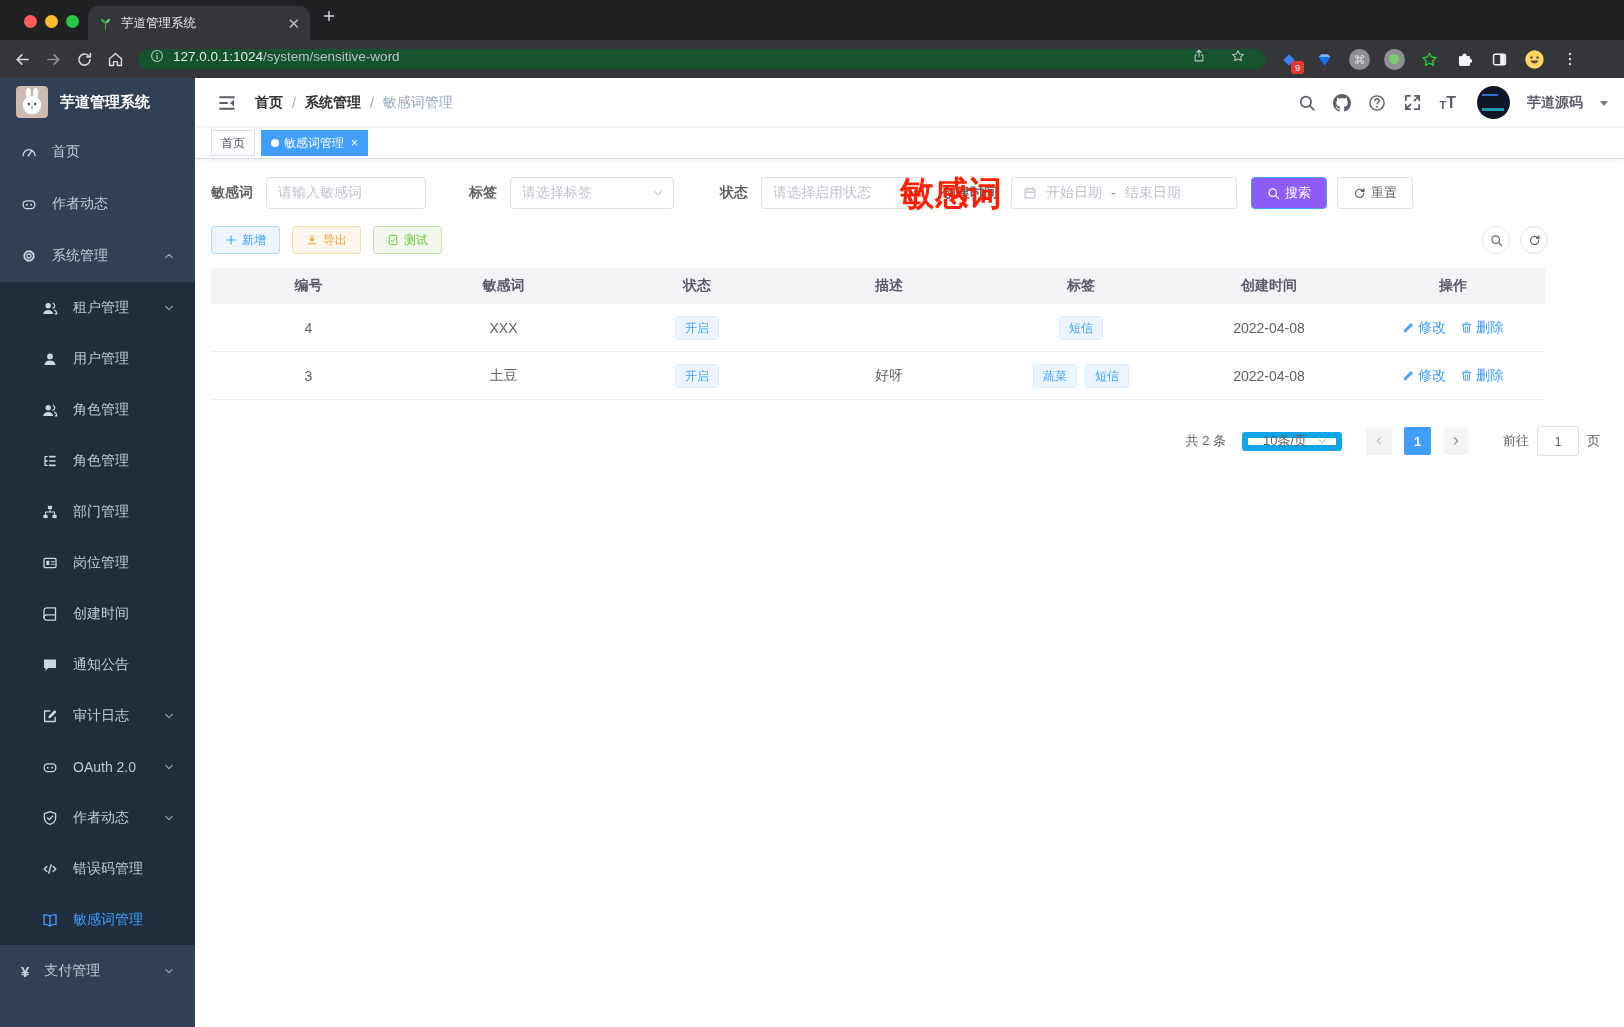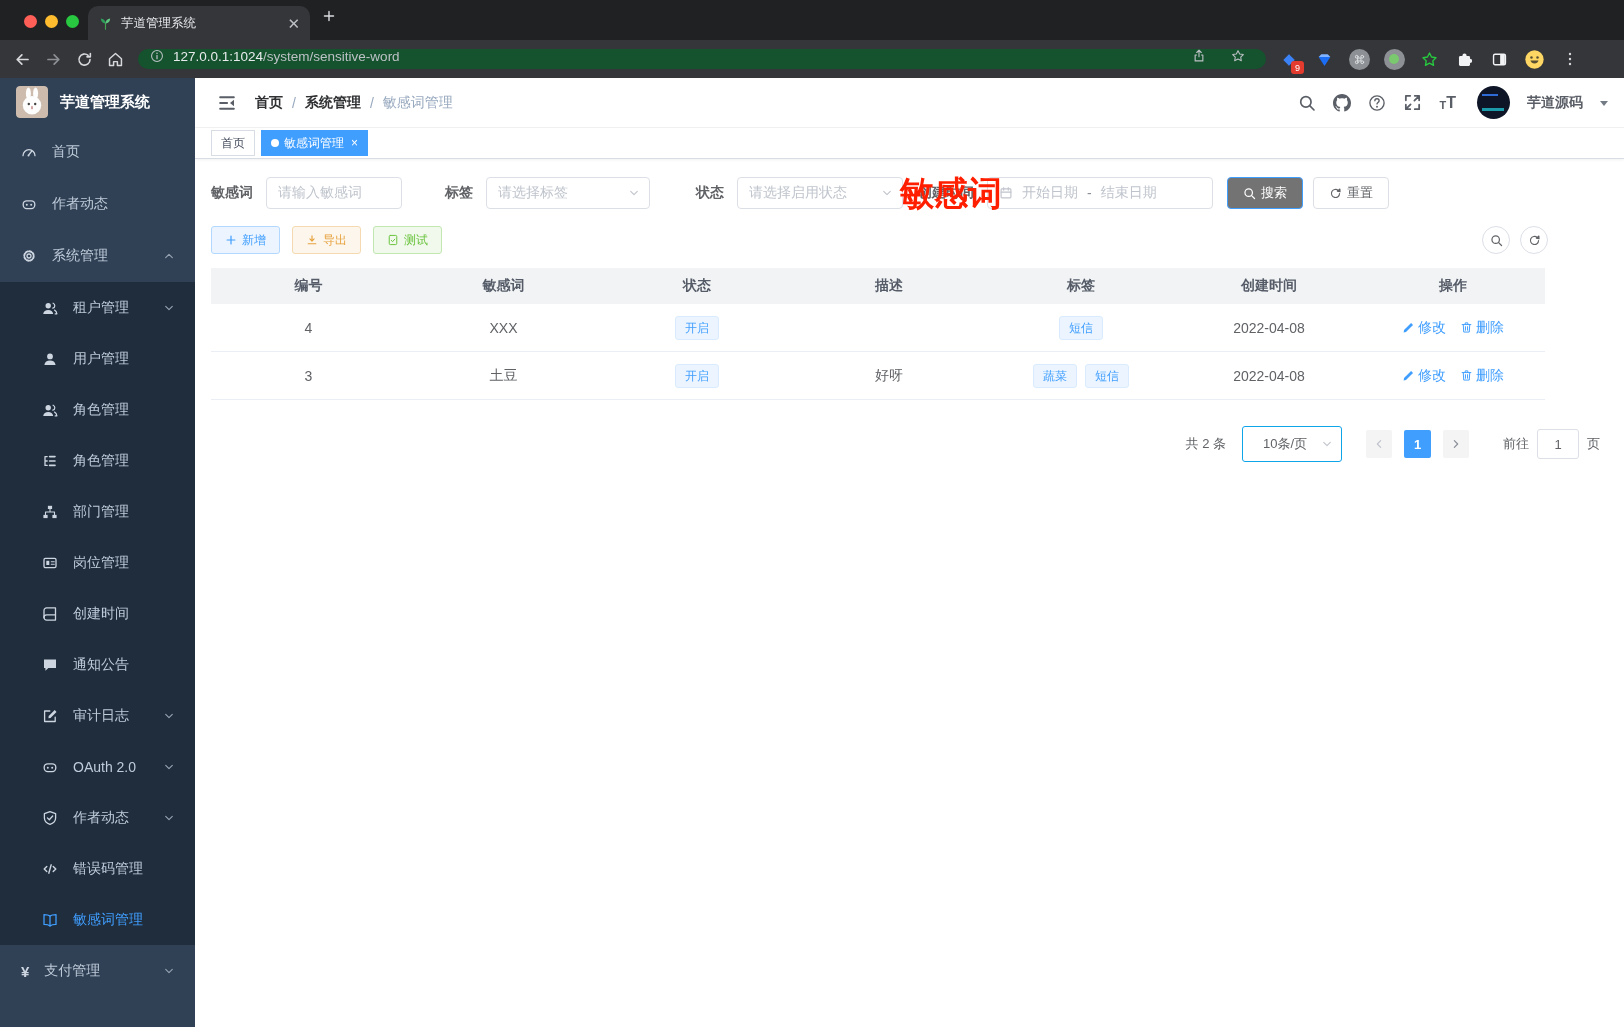--- a/index.html
+++ b/index.html
@@ -78,28 +78,28 @@
   .tag-item { height:26px; display:inline-flex; align-items:center; padding:0 9px; border:1px solid #d8dce5; background:#fff; color:#495060; font-size:12px; gap:5px; cursor:pointer; }
   .tag-item.active { background:#409eff; border-color:#409eff; color:#fff; }
   .tag-dot { width:8px; height:8px; border-radius:50%; background:#fff; }
   .tag-close { font-size:12px; margin-left:2px; }
 
   
   .content { padding:18px 16px 0; }
   .filter-row { display:flex; align-items:center; height:32px; white-space:nowrap; }
   .f-label { color:#606266; font-weight:700; font-size:14px; margin:0 13px 0 0; } .ml42 { margin-left:43px; } .ml46 { margin-left:46px; } .ml15 { margin-left:15px; }
   .f-input, .f-select, .f-date { height:32px; border:1px solid #dcdfe6; border-radius:4px; background:#fff; display:flex; align-items:center; padding:0 11px; color:#303133; position:relative; }
-  .f-input { width:136px; } .f-select { width:164px; } .f-date { width:226px; gap:9px; }
+  .f-input { width:160px; } .f-select { width:164px; } .f-date { width:226px; gap:9px; }
   .placeholder { color:#bfc4cc; font-size:14px; }
   .sel-arrow { position:absolute; right:9px; color:#c0c4cc; font-size:12px; }
   .f-date .ic { color:#c0c4cc; font-size:14px; }
   .date-sep { color:#8a8f99; }
   .btn { height:32px; display:inline-flex; align-items:center; justify-content:center; gap:5px; border-radius:4px; font-size:13px; padding:0 15px; border:1px solid transparent; cursor:pointer; }
   .btn .ic { font-size:13px; }
-  .btn-primary { background:#737373; border-color:#409eff; color:#fff; margin-left:14px; }
+  .btn-primary { background:#8b5cf6; border-color:#409eff; color:#fff; margin-left:14px; }
   .btn-plain { background:#fff; border-color:#dcdfe6; color:#606266; margin-left:10px; }
 
   .toolbar-row { margin-top:17px; display:flex; align-items:center; }
   .sbtn { height:28px; display:inline-flex; align-items:center; gap:5px; border-radius:3px; font-size:12px; padding:0 13px; margin-right:12px; border:1px solid; cursor:pointer; }
   .sbtn .ic { font-size:12px; }
   .sbtn-add { color:#409eff; background:#ecf5ff; border-color:#b3d8ff; }
   .sbtn-export { color:#e6a23c; background:#fdf6ec; border-color:#f5dab1; }
   .sbtn-test { color:#67c23a; background:#f0f9eb; border-color:#c2e7b0; }
   .toolbar-right { margin-left:auto; display:flex; gap:10px; margin-right:60px; }
   .circ-btn { width:28px; height:28px; border-radius:50%; border:1px solid #dcdfe6; background:#fff; color:#606266; display:flex; align-items:center; justify-content:center; font-size:13px; cursor:pointer; }
@@ -112,21 +112,21 @@
   .trow { height:48px; border-bottom:1px solid #ebeef5; color:#606266; }
   .pill { display:inline-block; padding:0 9px; height:24px; line-height:22px; background:#ecf5ff; border:1px solid #d9ecff; color:#409eff; border-radius:3px; font-size:12px; }
   .tagcell { display:flex; justify-content:center; gap:8px; }
   .ops { display:flex; justify-content:center; gap:14px; }
   .op-link { color:#409eff; display:inline-flex; align-items:center; gap:3px; font-size:14px; cursor:pointer; }
   .op-link .ic { font-size:13px; }
 
   
   .pager { margin-top:26px; display:flex; align-items:center; justify-content:flex-end; color:#606266; font-size:13px; padding-right:8px; }
   .pg-total { margin-right:16px; }
-  .pg-size { position:relative; width:100px; height:36px; border:1px solid #0ea5e9; border-radius:3px; display:flex; align-items:center; justify-content:center; padding-right:14px; cursor:pointer; }
+  .pg-size { position:relative; width:100px; height:19px; border:6px solid #0ea5e9; border-radius:3px; display:flex; align-items:center; justify-content:center; padding-right:14px; cursor:pointer; }
   .pg-size .sel-arrow { right:8px; }
   .pg-btn { width:26px; height:28px; border-radius:2px; background:#f4f4f5; display:flex; align-items:center; justify-content:center; font-size:12px; cursor:pointer; }
   .pg-prev { margin-left:24px; color:#c0c4cc; }
   .pg-cur { width:27px; height:28px; border-radius:2px; background:#409eff; color:#fff; display:flex; align-items:center; justify-content:center; font-weight:700; margin-left:12px; cursor:pointer; }
   .pg-next { margin-left:12px; color:#8a8f99; }
   .pg-goto { margin-left:34px; }
   .pg-input { width:42px; height:30px; border:1px solid #dcdfe6; border-radius:3px; text-align:center; color:#606266; font-size:13px; margin:0 8px; font-family:inherit; }
 </style>
 </head>
 <body>

